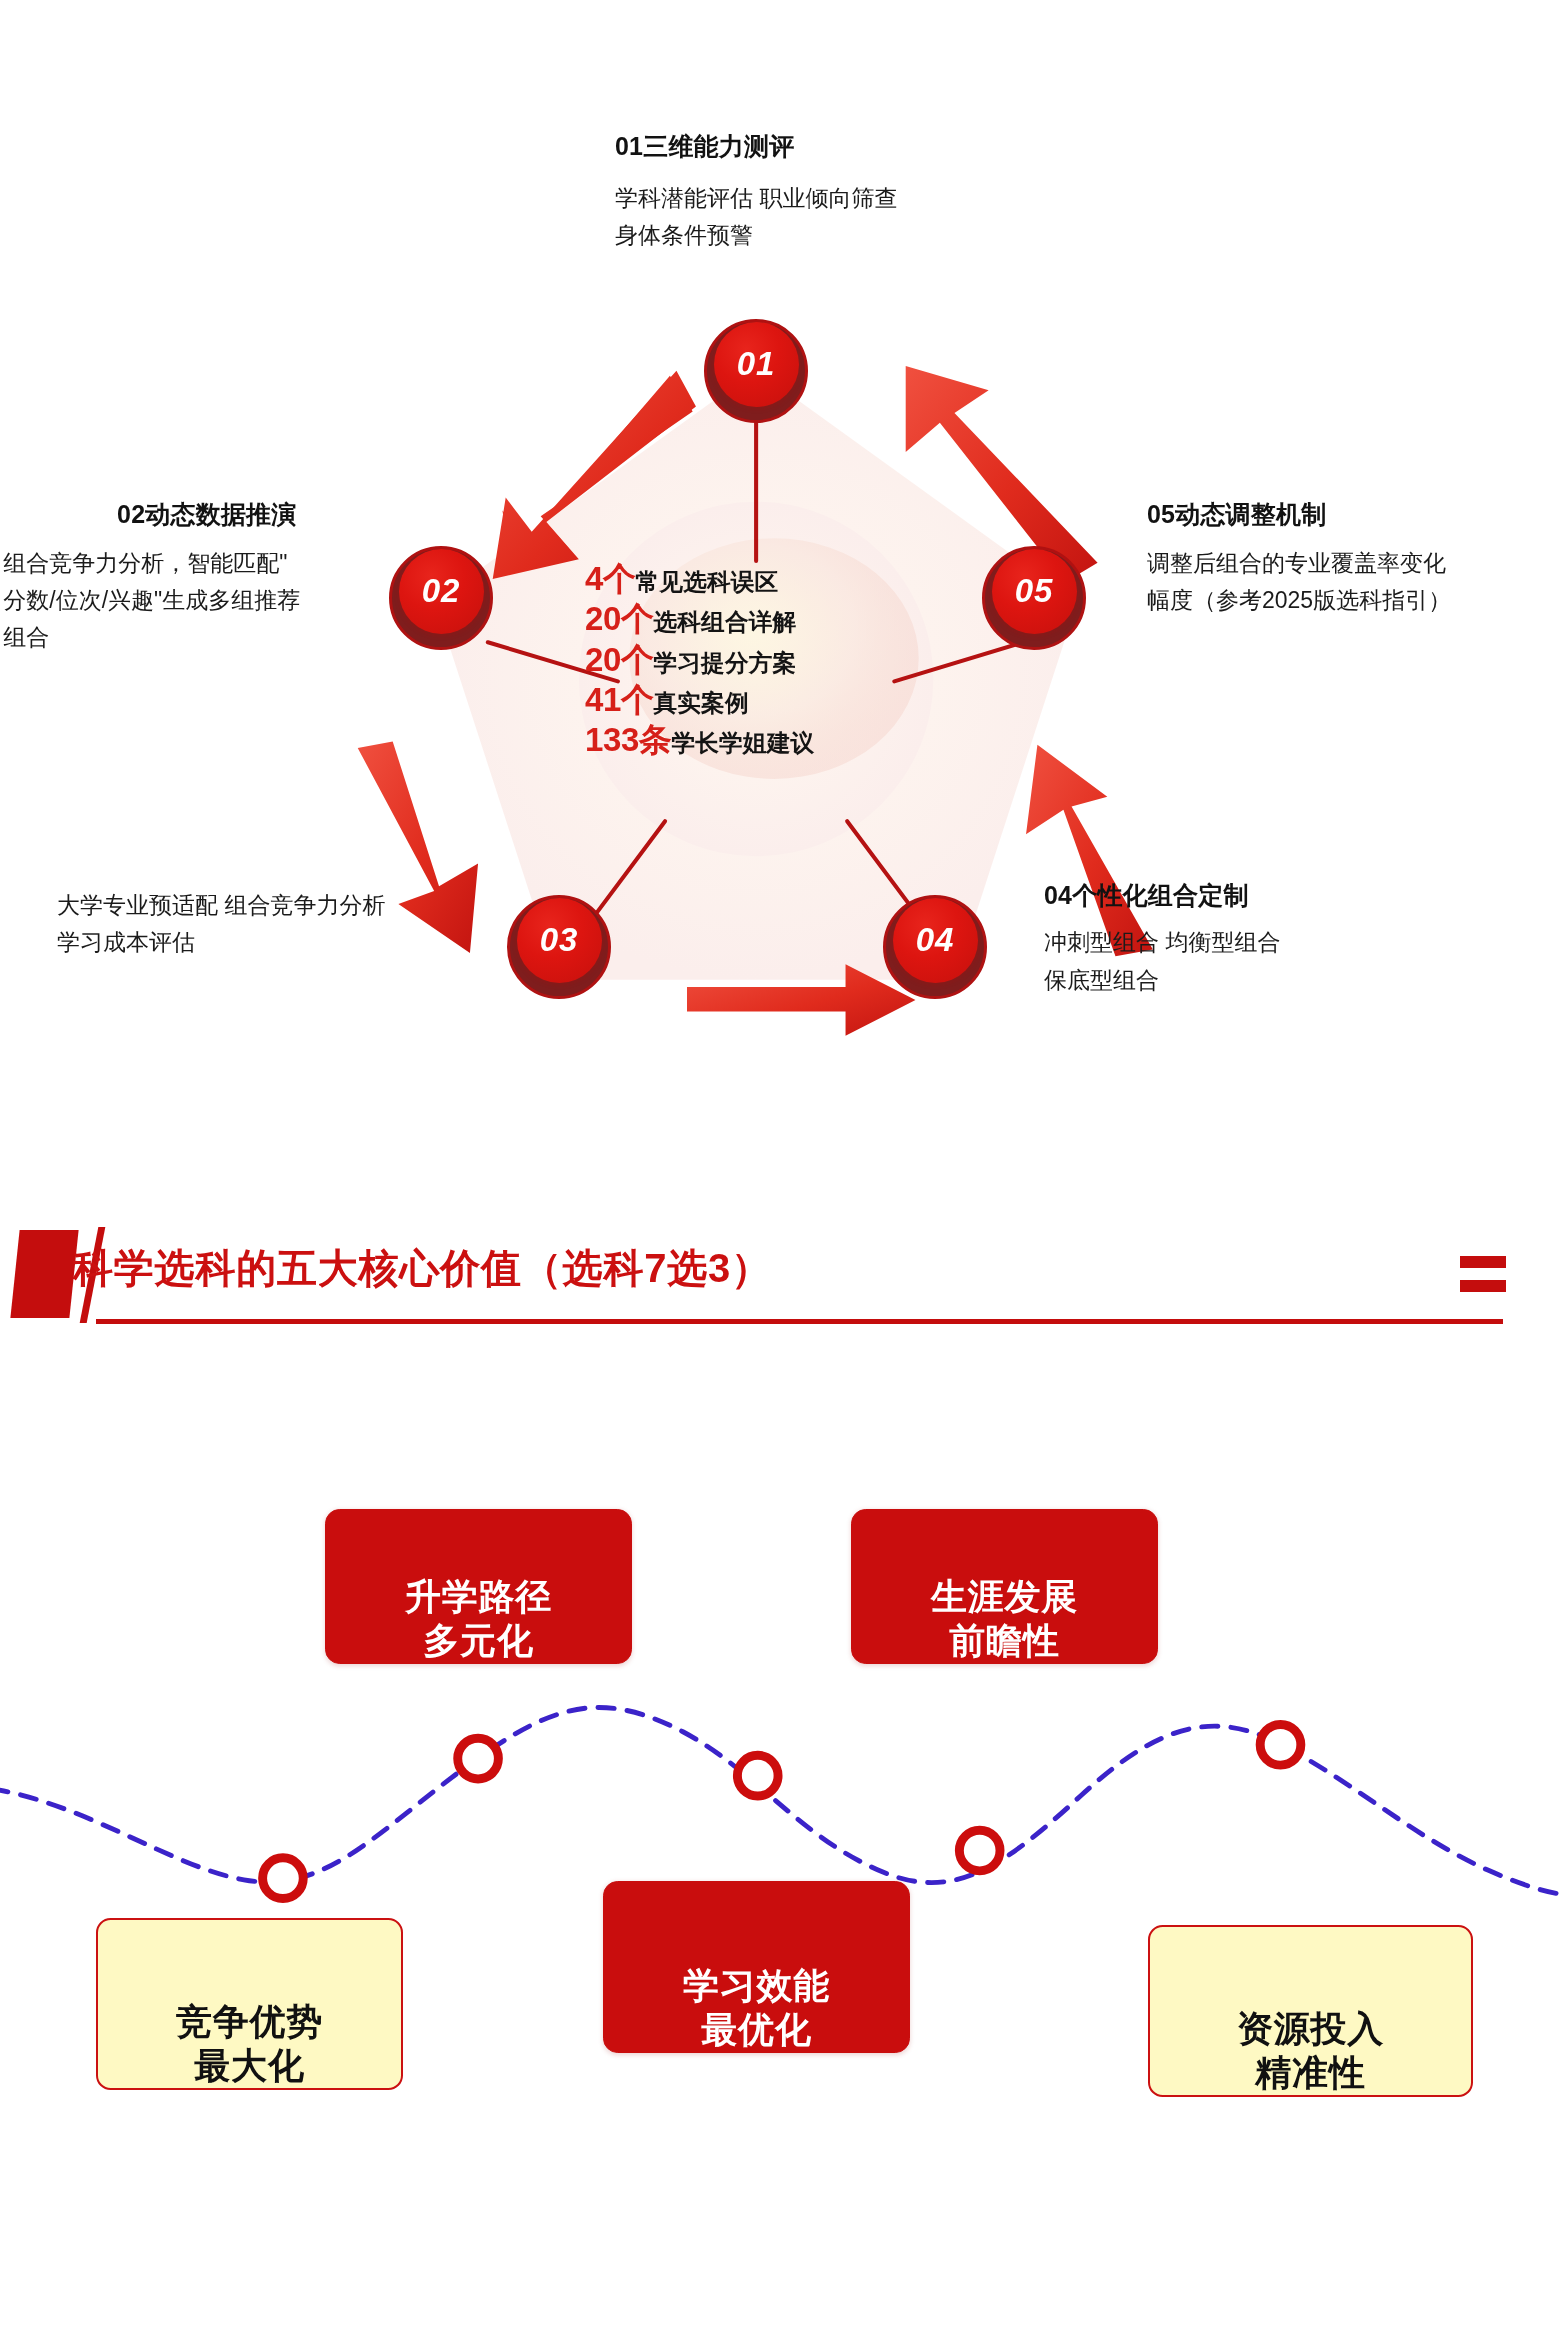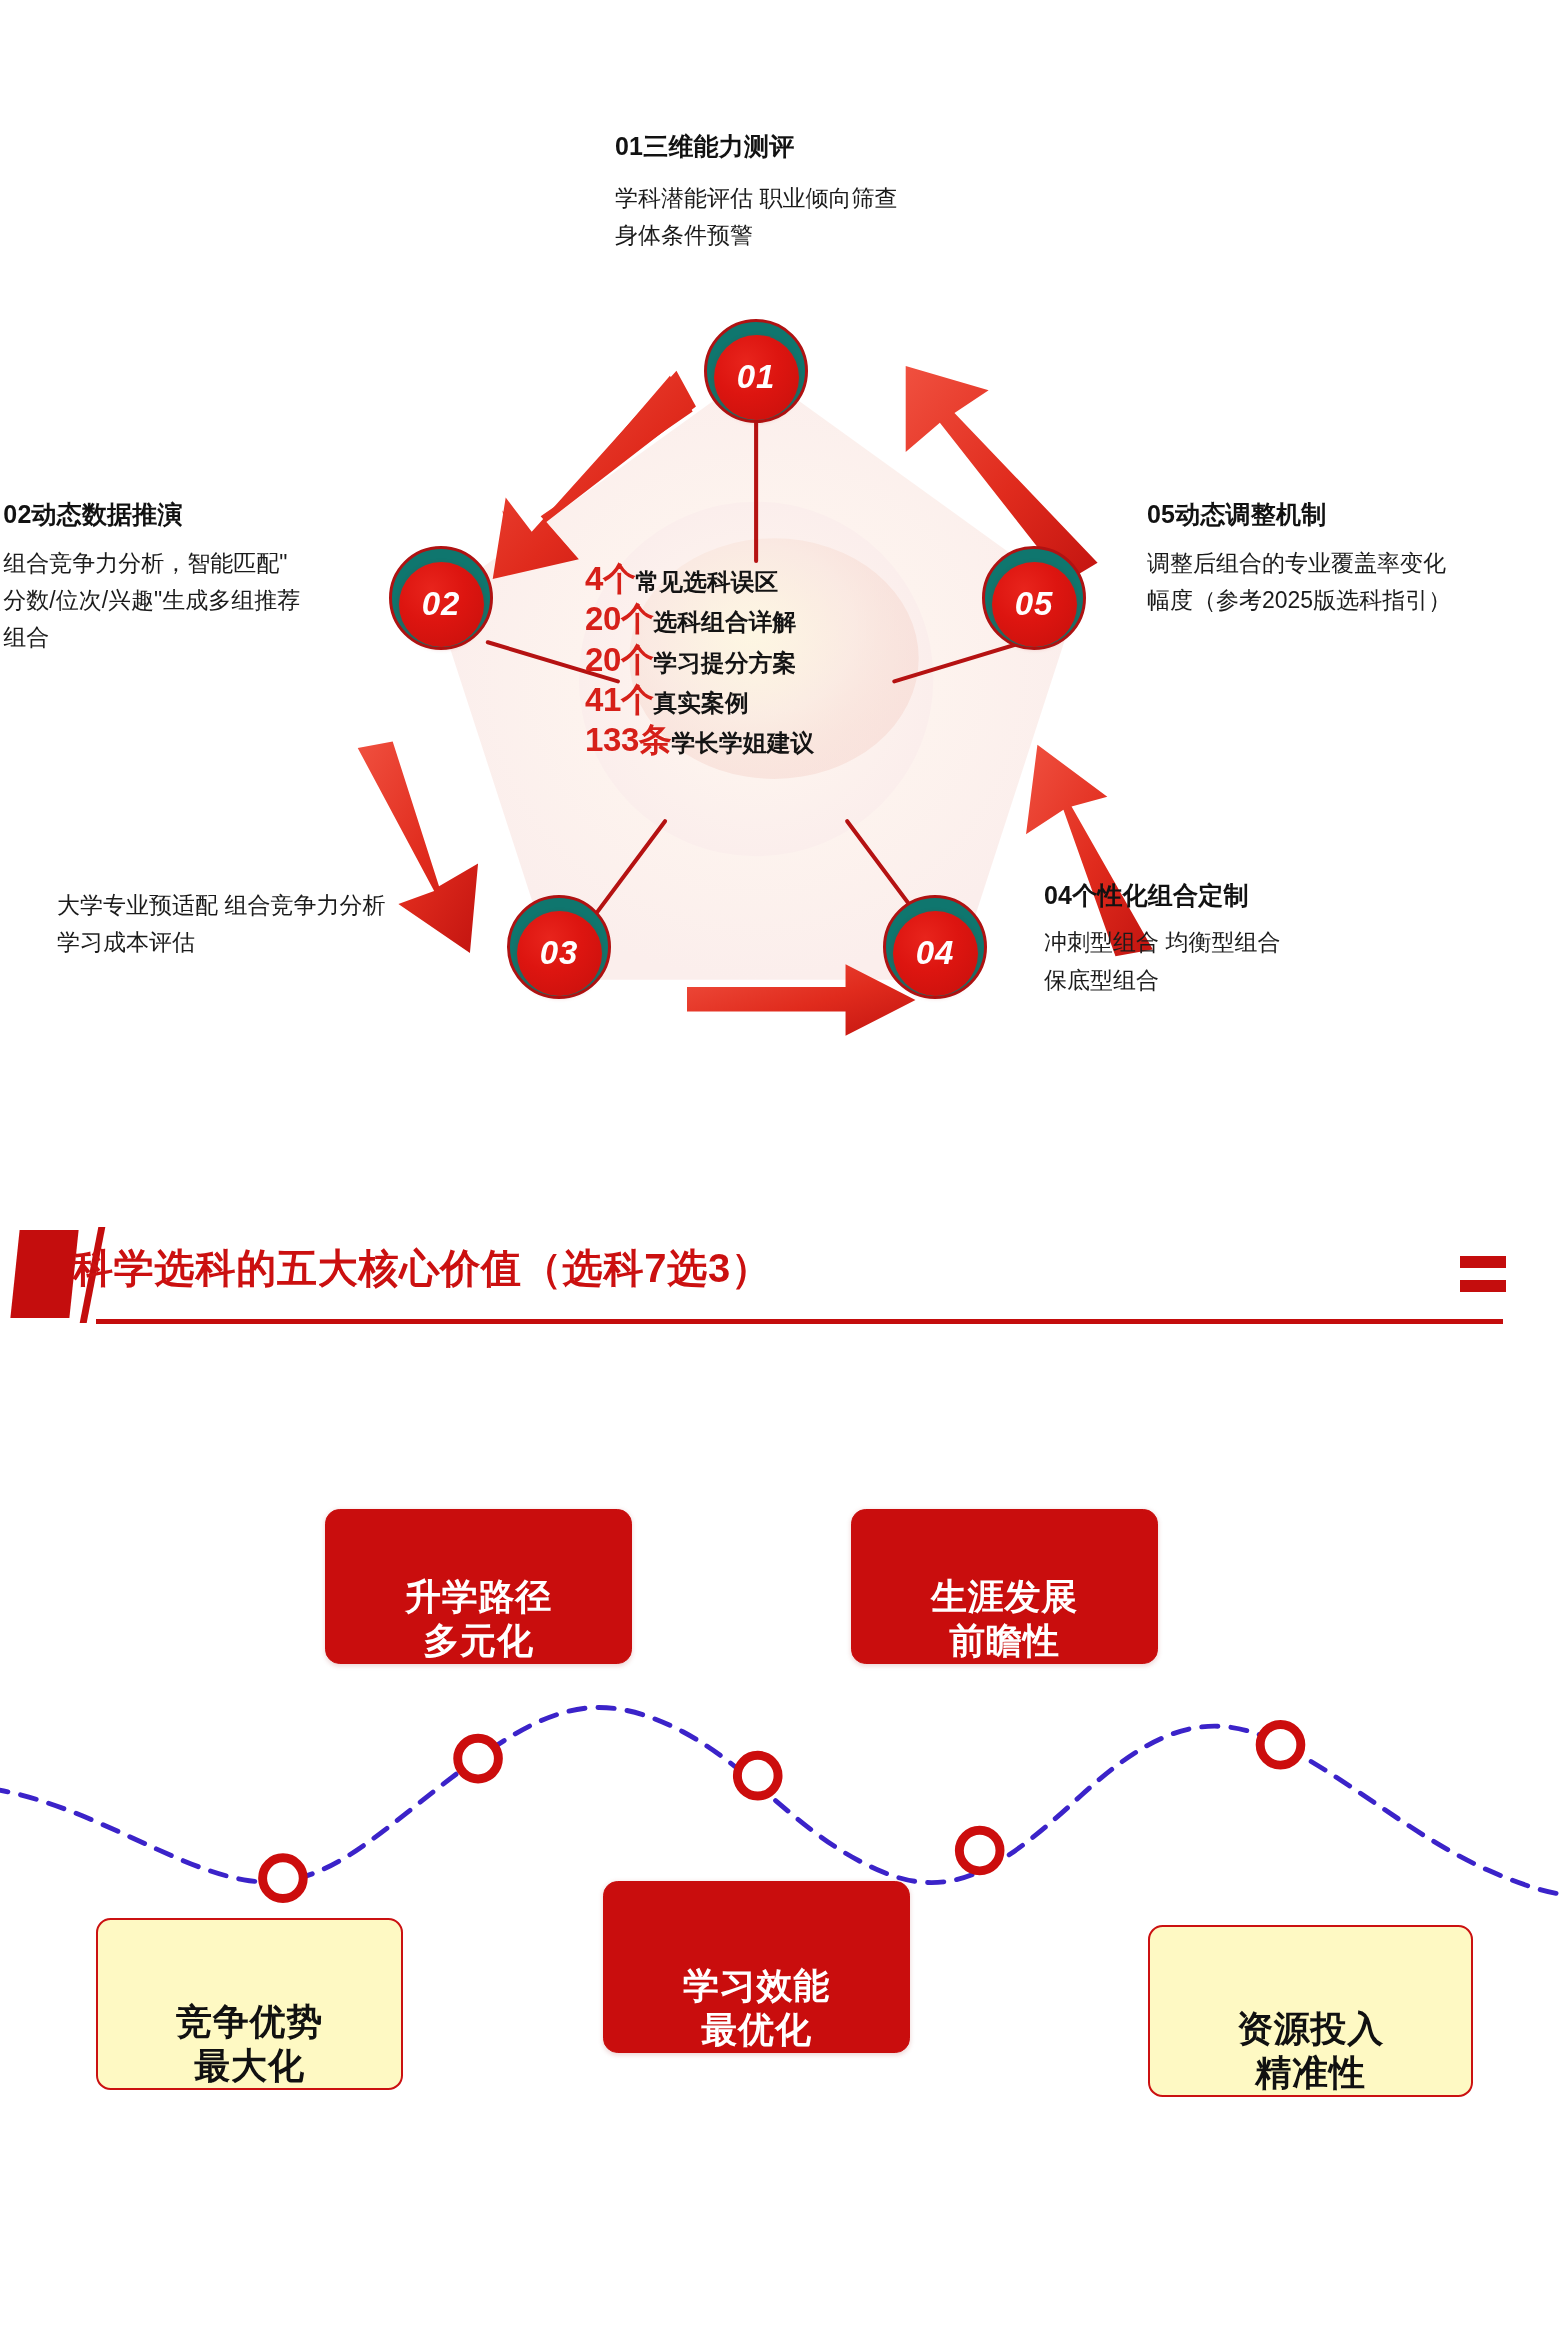--- a/index.html
+++ b/index.html
@@ -30,22 +30,22 @@
     font-weight: 400;
   }
   .cap-block { position: absolute; }
 
   
   .node {
     position: absolute;
     width: 104px; height: 104px;
     border-radius: 50%;
     border: 3.3px solid #b01212;
-    background: #0f766e;
-    display: flex; align-items: flex-end; justify-content: center;
+    background: #7f1d1d;
+    display: flex; align-items: flex-start; justify-content: center;
     z-index: 6;
   }
   .node .inner {
     width: 85px; height: 85px; border-radius: 50%;
     background: radial-gradient(circle at 38% 32%, #e8241c 0%, #dd1510 42%, #c6100c 100%);
     display:flex; align-items:center; justify-content:center;
     box-shadow: 0 1.6px 5.7px rgba(170,15,10,.28);
   }
   .node .num {
     color:#fff; font-style: italic; font-weight: 700;
@@ -228,21 +228,21 @@
       </div>
     </div>
 
     <div class="cap-block" style="left:587px; top:128px; width:423px; text-align:left;margin-left:28px;">
       <div class="cap-title">01三维能力测评</div>
       <div class="cap-body" style="margin-top:14.6px;">学科潜能评估 职业倾向筛查</div>
       <div class="cap-body">身体条件预警</div>
     </div>
 
     <div class="cap-block" style="left:3.3px; top:496px; width:407px; text-align:left;">
-      <div class="cap-title" style="text-align:left;">02动态数据推演</div>
+      <div class="cap-title" style="text-align:center;">02动态数据推演</div>
       <div class="cap-body" style="margin-top:11.4px;">组合竞争力分析，智能匹配"</div>
       <div class="cap-body">分数/位次/兴趣"生成多组推荐</div>
       <div class="cap-body">组合</div>
     </div>
 
     <div class="cap-block" style="left:57px; top:877px; width:423px; text-align:left;">
       <div class="cap-body" style="margin-top:9.8px;">大学专业预适配 组合竞争力分析</div>
       <div class="cap-body">学习成本评估</div>
     </div>
 

